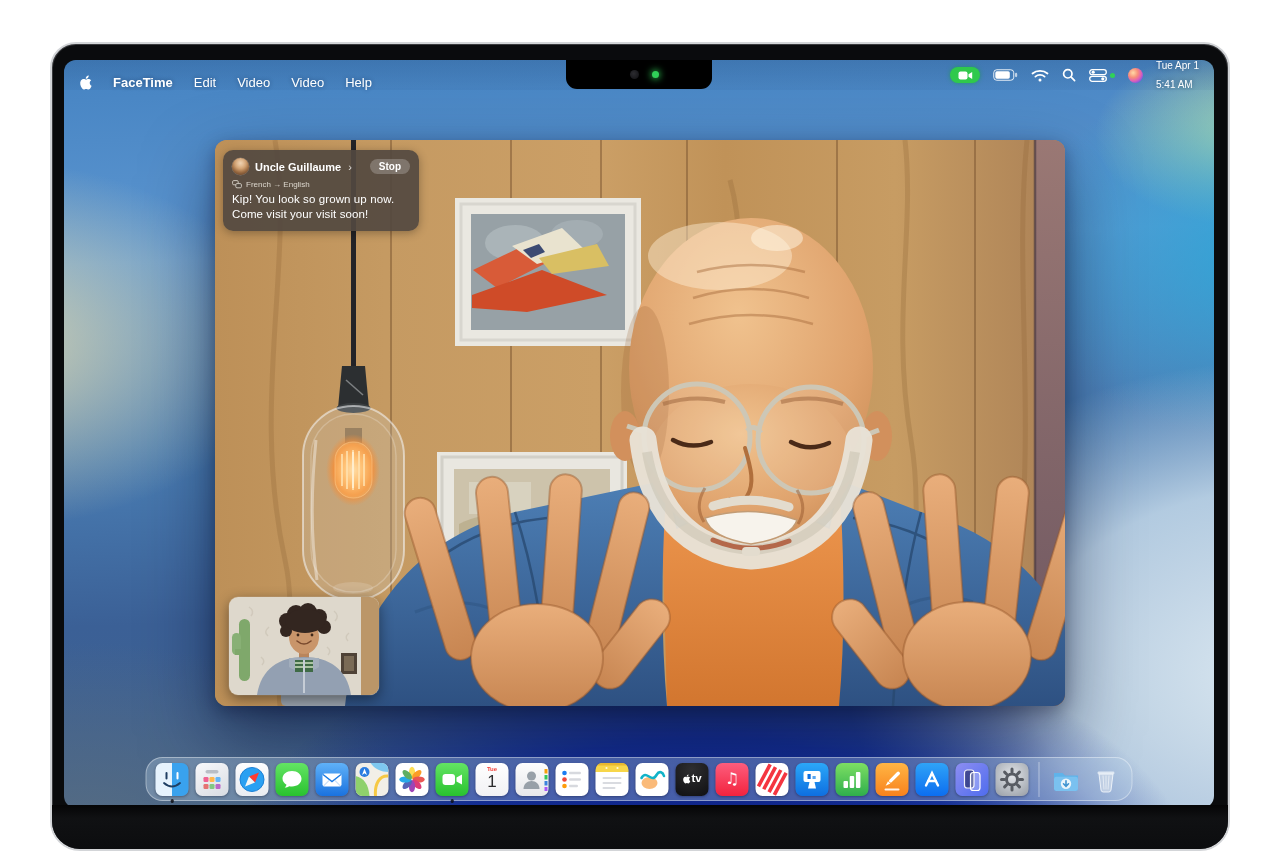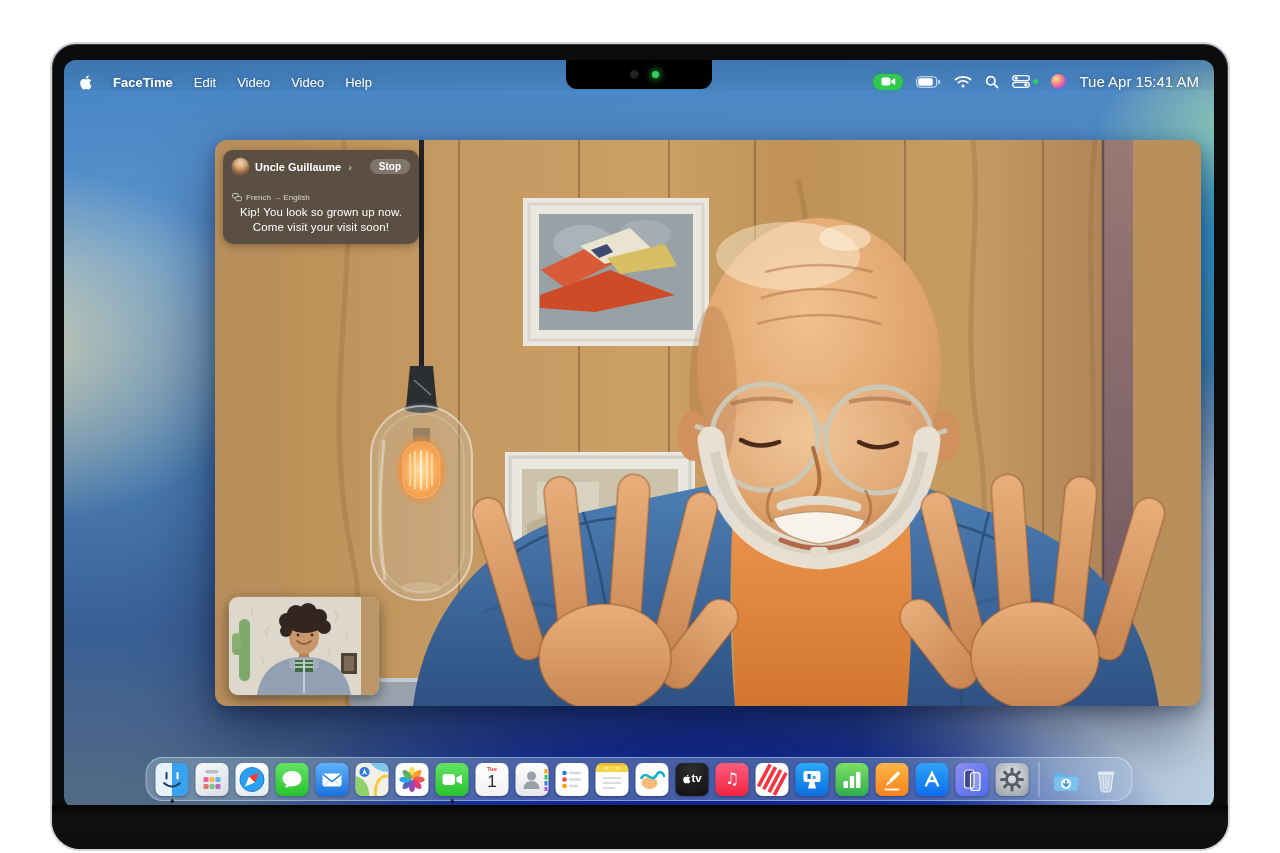--- a/index.html
+++ b/index.html
@@ -35,43 +35,43 @@
   
   .menubar{position:absolute;top:0;left:0;right:0;height:30px;display:flex;align-items:flex-end;z-index:50;
     padding:0 15px;color:#fff;font-size:13px;background:linear-gradient(180deg,rgba(15,40,80,.16),rgba(15,40,80,.05));
     text-shadow:0 0 4px rgba(0,25,60,.45);}
   .mb-left{display:flex;align-items:center;gap:21px;}
   .mb-app{font-weight:700;}
   .mb-item{font-weight:400;}
   .mb-right{margin-left:auto;display:flex;align-items:center;gap:13px;}
   .mb-cam{width:30px;height:16px;border-radius:8px;background:#2fc94c;display:flex;align-items:center;justify-content:center;
     box-shadow:0 0 4px rgba(20,160,60,.6);}
-  .mb-clock{display:flex;font-size:15px;white-space:nowrap;}
+  .mb-clock{display:flex;gap:8px;font-size:10px;white-space:nowrap;flex-direction:column;}
   .cc-wrap{display:flex;align-items:center;gap:3px;}
   .dot-green{width:5px;height:5px;border-radius:50%;background:#30d158;}
   .siri-orb{width:15px;height:15px;border-radius:50%;
     background:radial-gradient(circle at 34% 32%,#ffd9a6 0%,#f78f7a 34%,#e05fb8 58%,#6458e8 82%,#33339e 100%);}
 
   
-  .ft-window{position:absolute;left:151px;top:80px;width:986px;height:566px;border-radius:12px;overflow:hidden;
-    background:#b98f5c;box-shadow:0 32px 70px rgba(4,10,40,.5),0 6px 18px rgba(4,10,40,.35);z-index:20;text-align:center;}
+  .ft-window{position:absolute;left:151px;top:80px;width:850px;height:566px;border-radius:12px;overflow:hidden;
+    background:#b98f5c;box-shadow:0 32px 70px rgba(4,10,40,.5),0 6px 18px rgba(4,10,40,.35);z-index:20;}
   .scene{position:absolute;inset:0;width:100%;height:100%;display:block;}
 
   
   .cap{position:absolute;left:8px;top:10px;width:196px;border-radius:10px;background:rgba(82,73,64,.92);
     padding:8px 9px 9px;color:#fff;box-shadow:0 2px 10px rgba(0,0,0,.3);z-index:5;}
   .cap-row1{display:flex;align-items:center;gap:6px;}
   .cap-avatar{width:17px;height:17px;border-radius:50%;flex:none;
     background:radial-gradient(circle at 50% 30%,#eed2b2 0%,#d8a878 38%,#c08a58 62%,#7e5a3c 100%);
     box-shadow:inset 0 -3px 4px rgba(70,40,20,.45),0 0 0 .5px rgba(255,255,255,.25);}
   .cap-name{font-size:11px;font-weight:700;white-space:nowrap;}
   .cap-chevron{font-size:11px;opacity:.8;margin-left:1px;}
   .cap-stop{margin-left:auto;font-size:10px;font-weight:600;background:rgba(255,255,255,.22);
     border-radius:9px;padding:2.5px 9px;line-height:1;}
-  .cap-trans{display:flex;align-items:center;gap:4px;margin-top:18px;font-size:8px;color:rgba(240,235,226,.85);}
+  .cap-trans{display:flex;align-items:center;gap:4px;margin-top:5px;font-size:8px;color:rgba(240,235,226,.85);}
   .cap-text{margin-top:3px;font-size:11.5px;line-height:15px;font-weight:500;letter-spacing:.1px;}
 
   
   .pip{position:absolute;left:14px;top:457px;width:150px;height:98px;border-radius:9px;overflow:hidden;
     box-shadow:0 4px 14px rgba(0,0,0,.45),0 0 0 .5px rgba(255,255,255,.25);z-index:5;}
   .pip svg{display:block;width:100%;height:100%;}
 
   
   .dock{position:absolute;left:50%;bottom:7px;transform:translateX(-50%);height:44px;display:flex;align-items:center;
     gap:7px;padding:0 9px;background:rgba(188,210,233,.32);border:1px solid rgba(255,255,255,.38);

